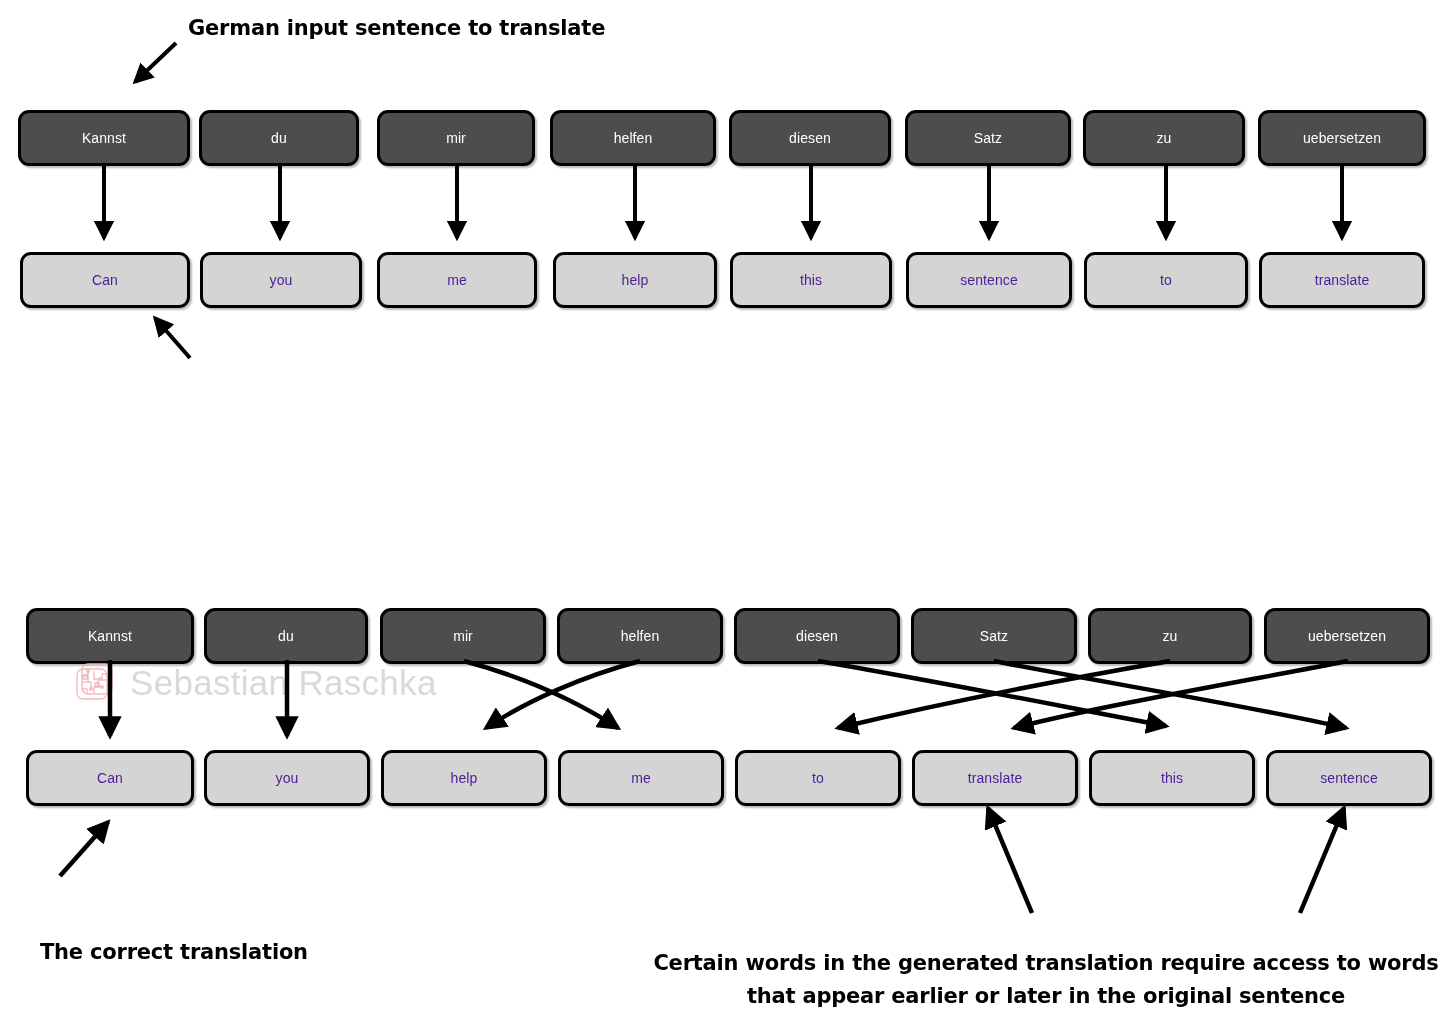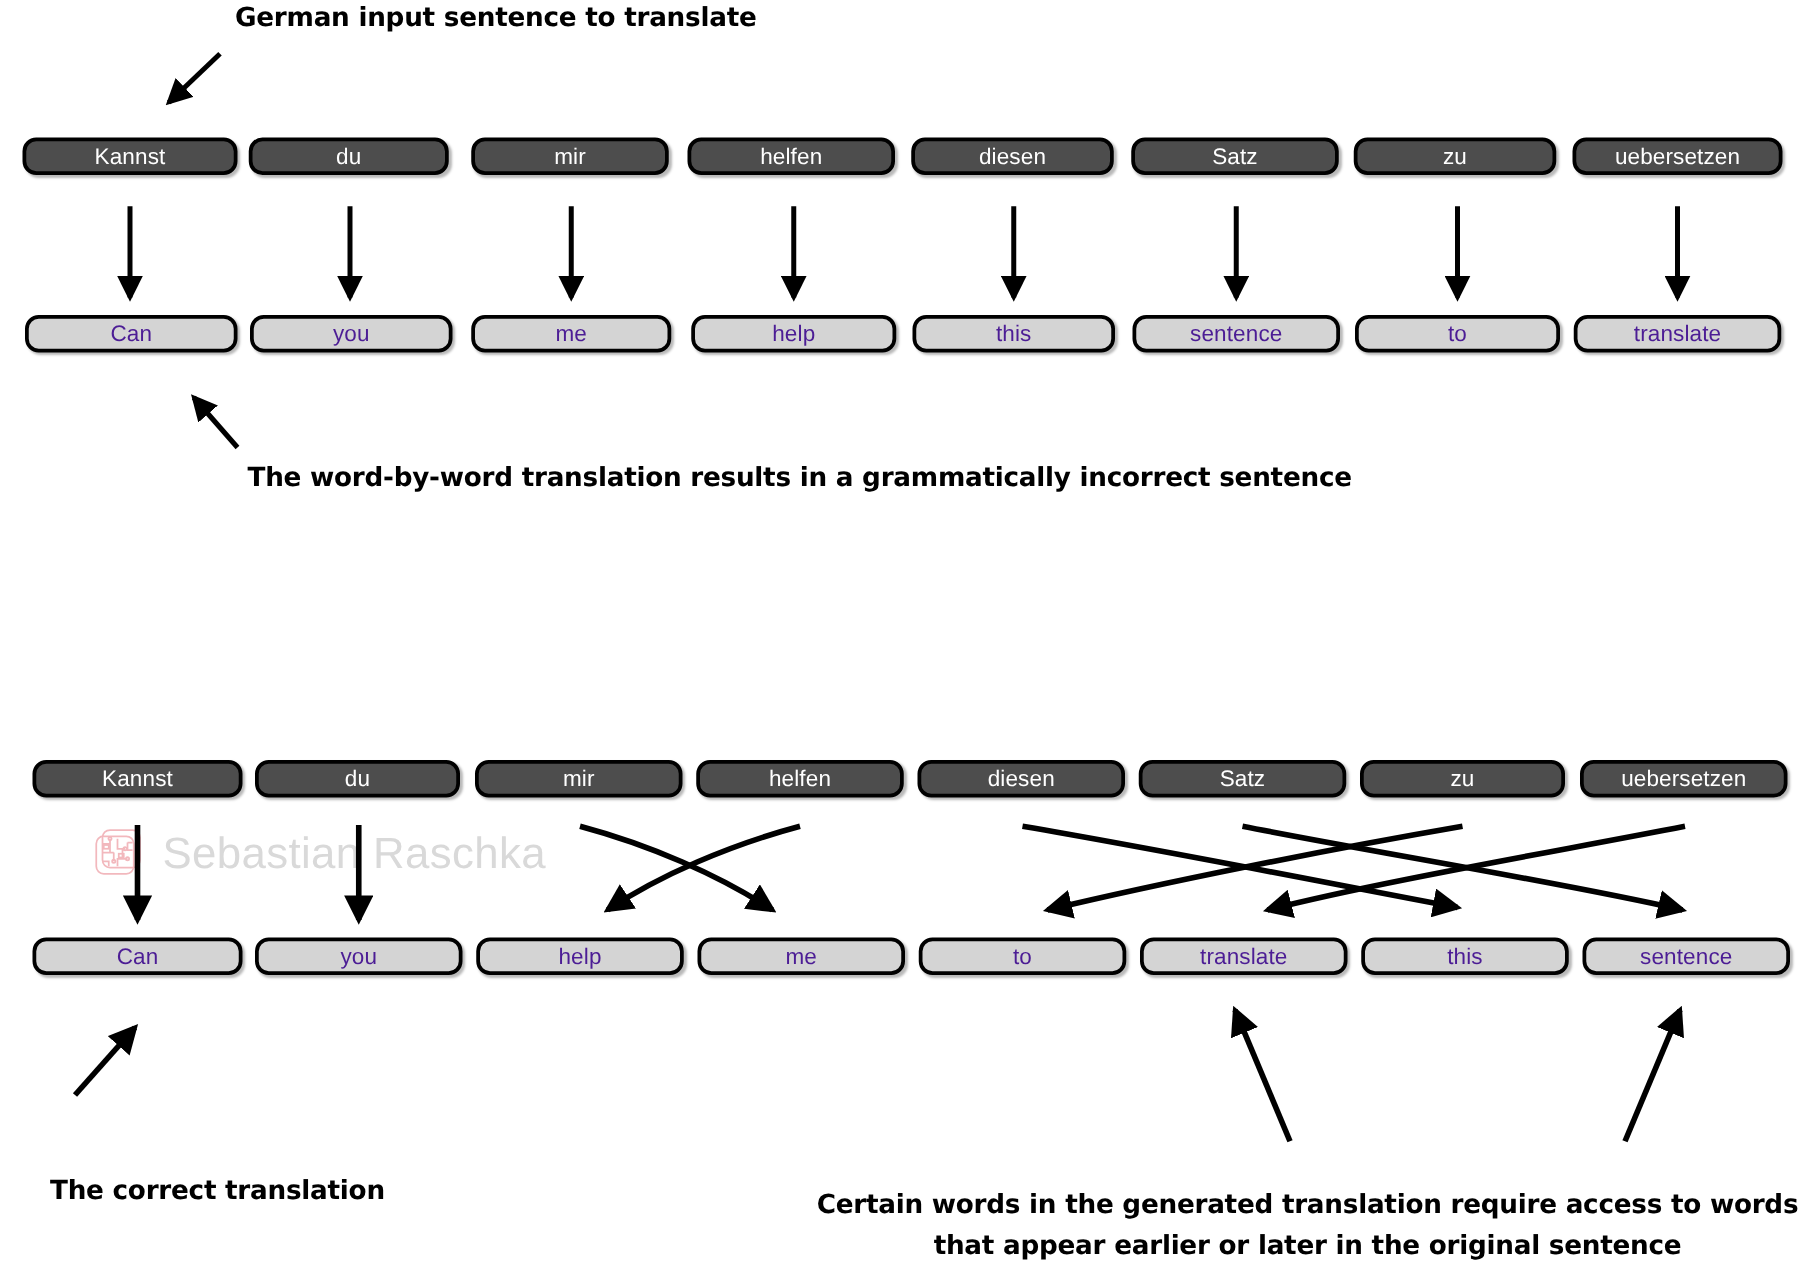--- a/index.html
+++ b/index.html
@@ -19,27 +19,27 @@
     position: absolute;
     left: 0; top: 0;
     width: 1456px;
     height: 1019px;
   }
 
   
   .word-box {
     position: absolute;
     box-sizing: border-box;
-    height: 30px;
+    height: 56px;
     border-radius: 11px;
     border: 3px solid #000000;
     display: flex;
     align-items: center;
     justify-content: center;
-    font-size: 18px;
+    font-size: 14px;
     letter-spacing: 0.1px;
     white-space: nowrap;
     box-shadow: 2px 2px 2px rgba(0,0,0,0.28);
   }
   .word-box.src {
     background: #4d4d4d;
     color: #ffffff;
   }
   .word-box.tgt {
     background: #d4d4d4;
@@ -90,41 +90,40 @@
   #watermark .wm-logo {
     width: 46px;
     height: 46px;
   }
 </style>
 </head>
 <body>
 
 <div id="stage">
 
-  <div class="caption" style="left:188px; top:2px;">German input sentence to translate</div>
+  <div class="caption" style="left:188px; top:16px;">German input sentence to translate</div>
 
   <div class="word-box src" style="left:18px; top:110px; width:172px;">Kannst</div>
   <div class="word-box src" style="left:199px; top:110px; width:160px;">du</div>
   <div class="word-box src" style="left:377px; top:110px; width:158px;">mir</div>
   <div class="word-box src" style="left:550px; top:110px; width:166px;">helfen</div>
   <div class="word-box src" style="left:729px; top:110px; width:162px;">diesen</div>
   <div class="word-box src" style="left:905px; top:110px; width:166px;">Satz</div>
   <div class="word-box src" style="left:1083px; top:110px; width:162px;">zu</div>
   <div class="word-box src" style="left:1258px; top:110px; width:168px;">uebersetzen</div>
 
   <div class="word-box tgt" style="left:20px; top:252px; width:170px;">Can</div>
   <div class="word-box tgt" style="left:200px; top:252px; width:162px;">you</div>
   <div class="word-box tgt" style="left:377px; top:252px; width:160px;">me</div>
   <div class="word-box tgt" style="left:553px; top:252px; width:164px;">help</div>
   <div class="word-box tgt" style="left:730px; top:252px; width:162px;">this</div>
   <div class="word-box tgt" style="left:906px; top:252px; width:166px;">sentence</div>
   <div class="word-box tgt" style="left:1084px; top:252px; width:164px;">to</div>
   <div class="word-box tgt" style="left:1259px; top:252px; width:166px;">translate</div>
 
-  <div class="caption" style="left:198px; top:370px;">The word-by-word translation results in a grammatically incorrect sentence</div>
 
   <div class="word-box src" style="left:26px; top:608px; width:168px;">Kannst</div>
   <div class="word-box src" style="left:204px; top:608px; width:164px;">du</div>
   <div class="word-box src" style="left:380px; top:608px; width:166px;">mir</div>
   <div class="word-box src" style="left:557px; top:608px; width:166px;">helfen</div>
   <div class="word-box src" style="left:734px; top:608px; width:166px;">diesen</div>
   <div class="word-box src" style="left:911px; top:608px; width:166px;">Satz</div>
   <div class="word-box src" style="left:1088px; top:608px; width:164px;">zu</div>
   <div class="word-box src" style="left:1264px; top:608px; width:166px;">uebersetzen</div>
 

